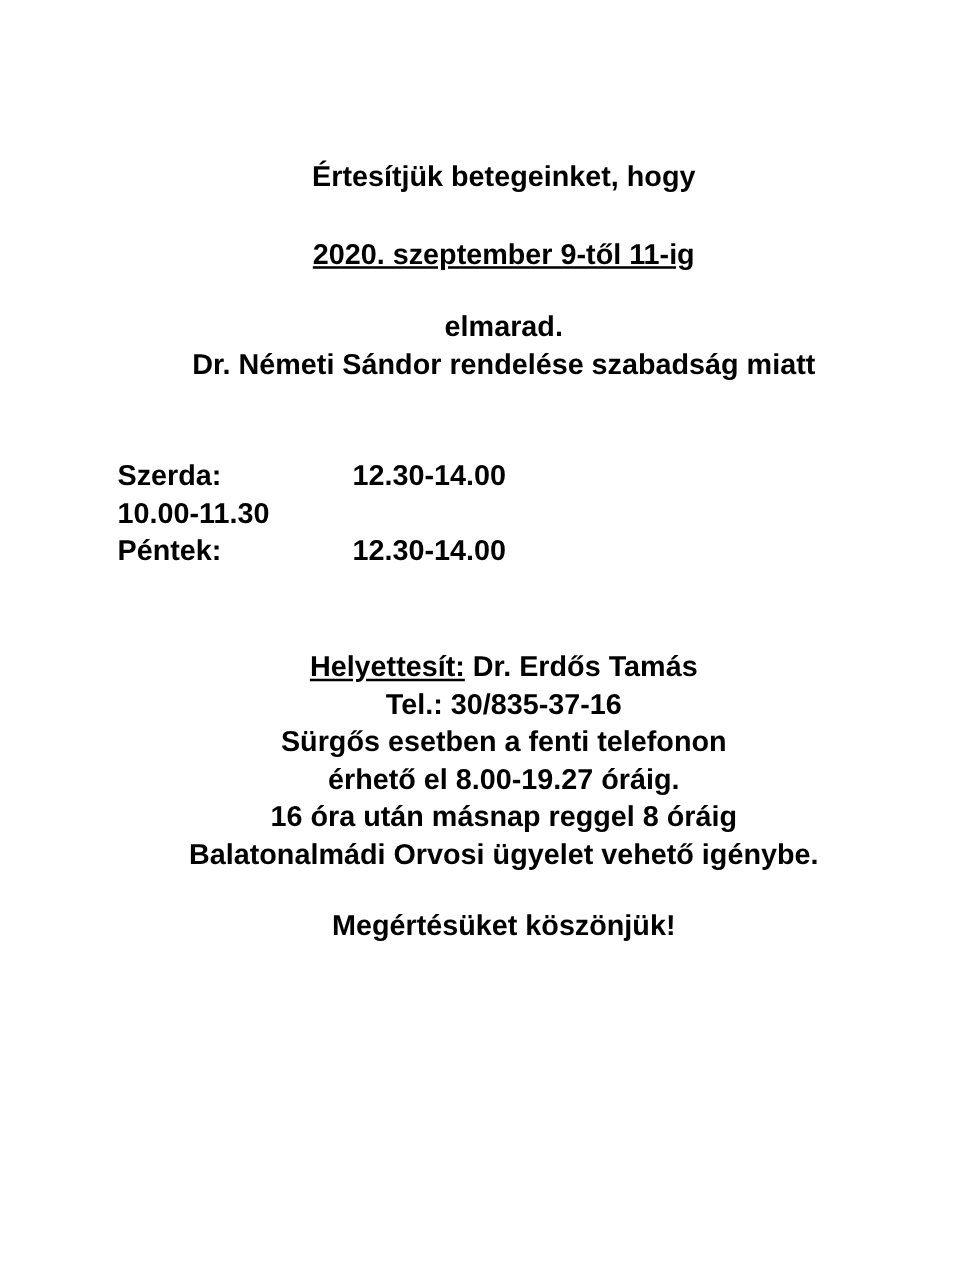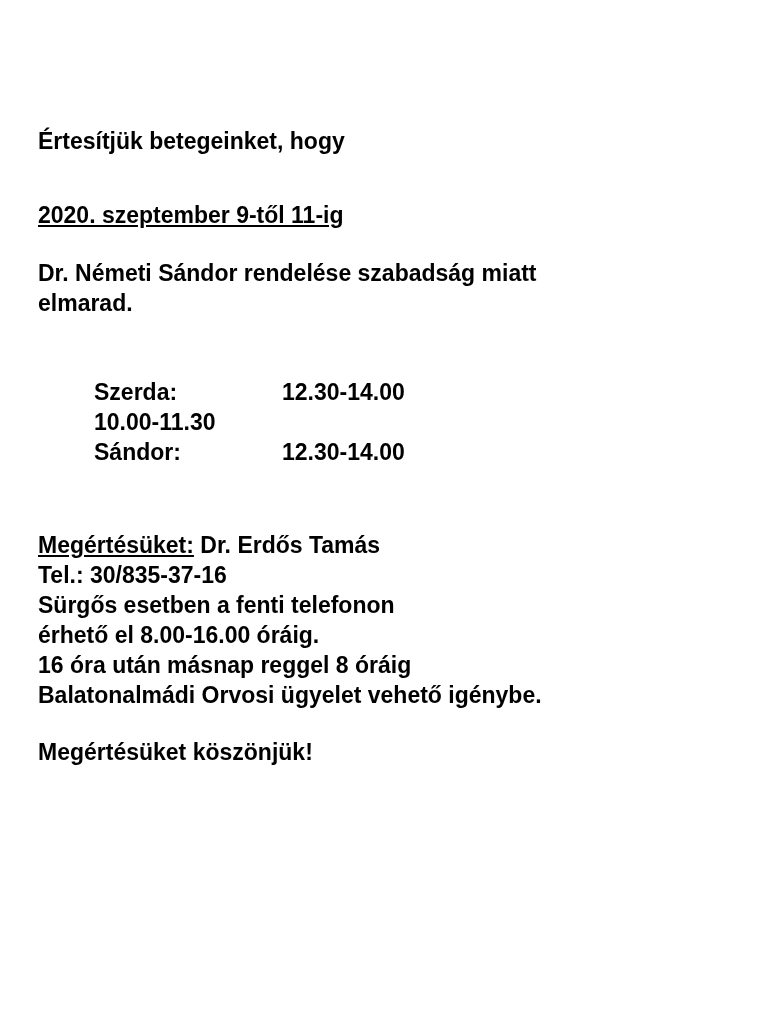--- a/index.html
+++ b/index.html
@@ -14,29 +14,29 @@
     margin: 0 auto;
     background: #ffffff;
     color: #000000;
     font-family: "Liberation Sans", "DejaVu Sans", sans-serif;
     font-weight: bold;
     font-size: 23px;
     line-height: 30px;
     overflow: hidden;
   }
   .line {
-    text-align: left;
+    text-align: center;
     white-space: nowrap;
     padding-left: 38px;
   }
   .underline {
     text-decoration: underline;
   }
   .intro            { padding-top: 126px; }
-  .date-range       { margin-top: 44px; }
+  .date-range       { margin-top: 32px; }
   .cancellation     { margin-top: 28px; }
   .schedule-heading { margin-top: 28px; }
   .schedule {
     margin-top: 59px;
     margin-left: 94px;
   }
   .schedule-row { display: flex; }
   .schedule-day {
     width: 188px;
     text-align: left;
@@ -51,48 +51,48 @@
 </head>
 <body>
 
 <div class="page">
 
   <div class="line intro">Értesítjük betegeinket, hogy</div>
 
   <div class="line date-range underline">2020. szeptember 9-től 11-ig</div>
 
   <div class="cancellation">
+    <div class="line">elmarad.</div>
     <div class="line">Dr. Németi Sándor rendelése szabadság miatt</div>
-    <div class="line">elmarad.</div>
   </div>
 
 
   <div class="schedule">
     <div class="schedule-row">
       <span class="schedule-day">Szerda:</span>
       <span class="schedule-time">12.30-14.00</span>
     </div>
     <div class="schedule-row">
       <span class="schedule-time">10.00-11.30</span>
     </div>
     <div class="schedule-row">
-      <span class="schedule-day">Sándor:</span>
+      <span class="schedule-day">Péntek:</span>
       <span class="schedule-time">12.30-14.00</span>
     </div>
   </div>
 
   <div class="substitute-block">
     <div class="line">
-      <span class="underline">Megértésüket:</span><span> Dr. Erdős Tamás</span>
+      <span class="underline">Helyettesít:</span><span> Dr. Erdős Tamás</span>
     </div>
     <div class="line">Tel.: 30/835-37-16</div>
   </div>
 
   <div class="urgent-block">
     <div class="line">Sürgős esetben a fenti telefonon</div>
-    <div class="line">érhető el 8.00-16.00 óráig.</div>
+    <div class="line">érhető el 8.00-19.27 óráig.</div>
     <div class="line">16 óra után másnap reggel 8 óráig</div>
     <div class="line">Balatonalmádi Orvosi ügyelet vehető igénybe.</div>
   </div>
 
   <div class="line closing">Megértésüket köszönjük!</div>
 
 </div>
 
 </body></html>

